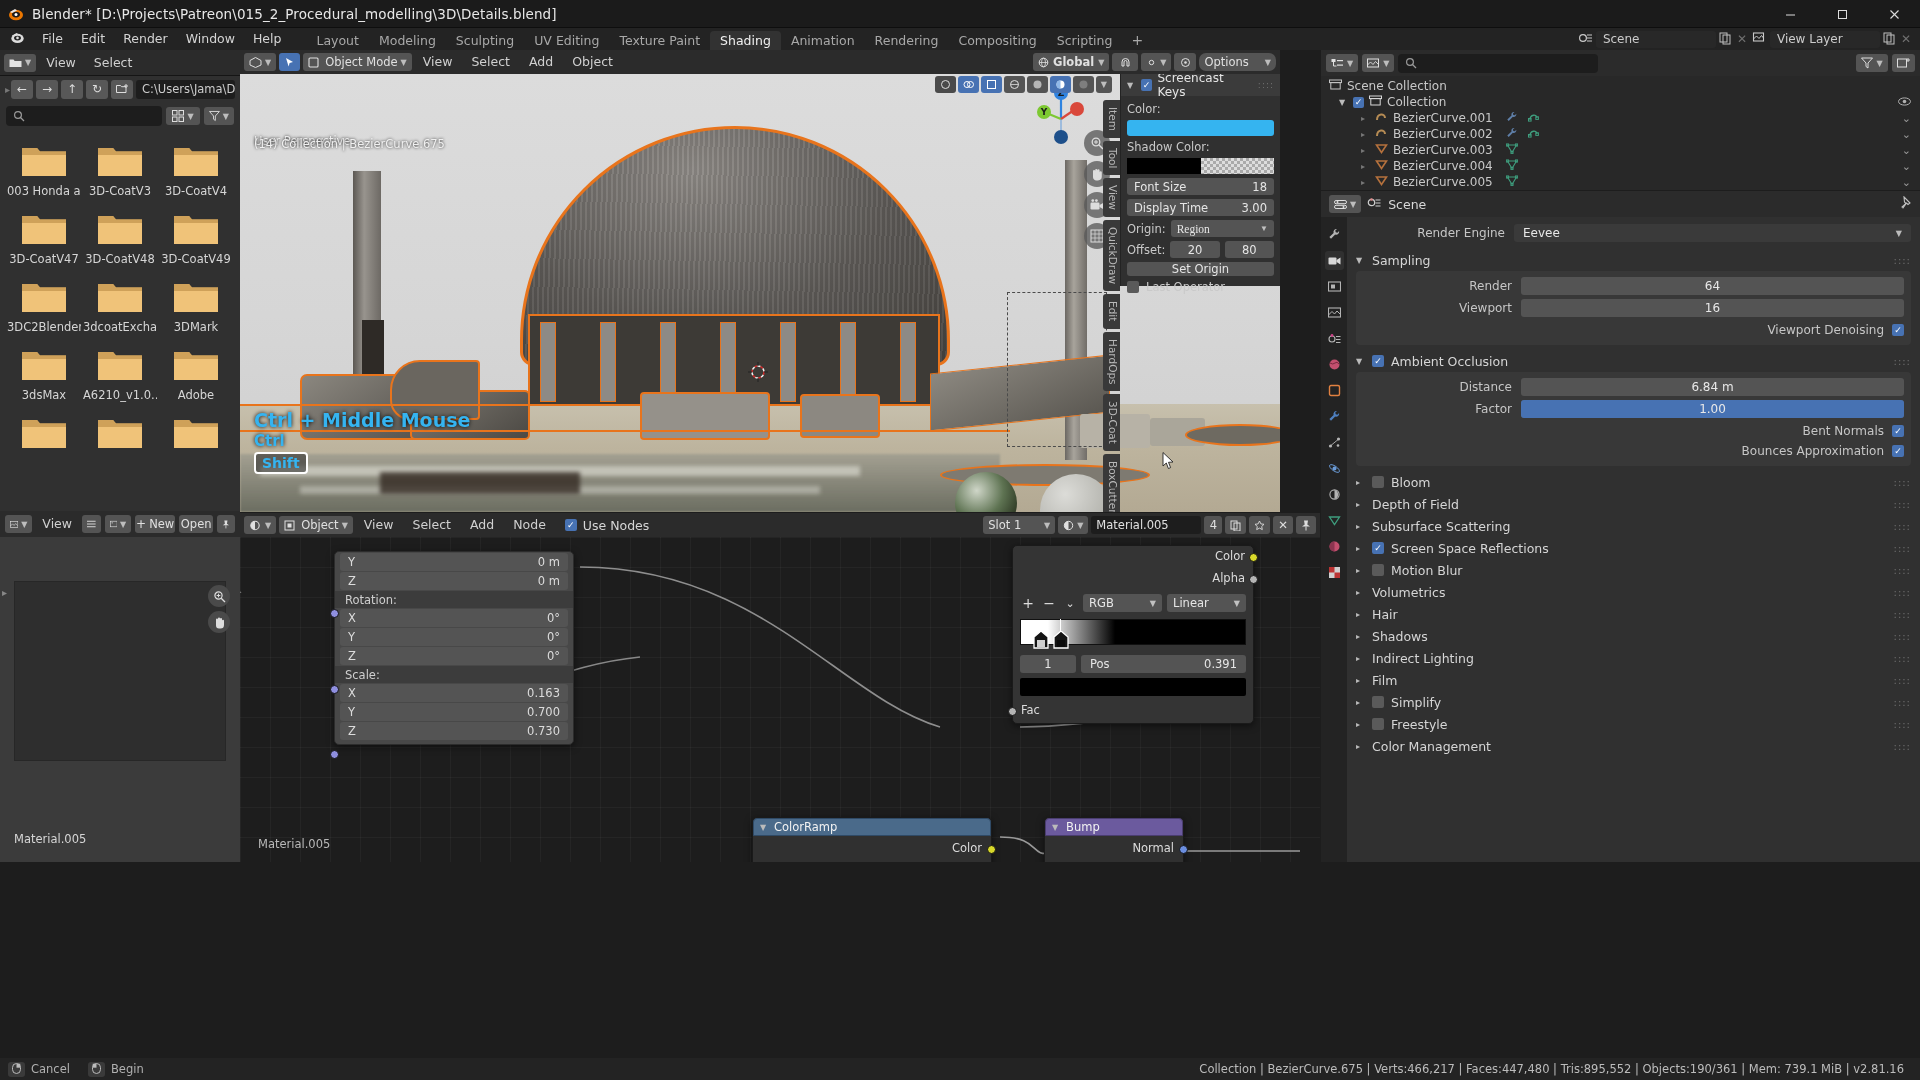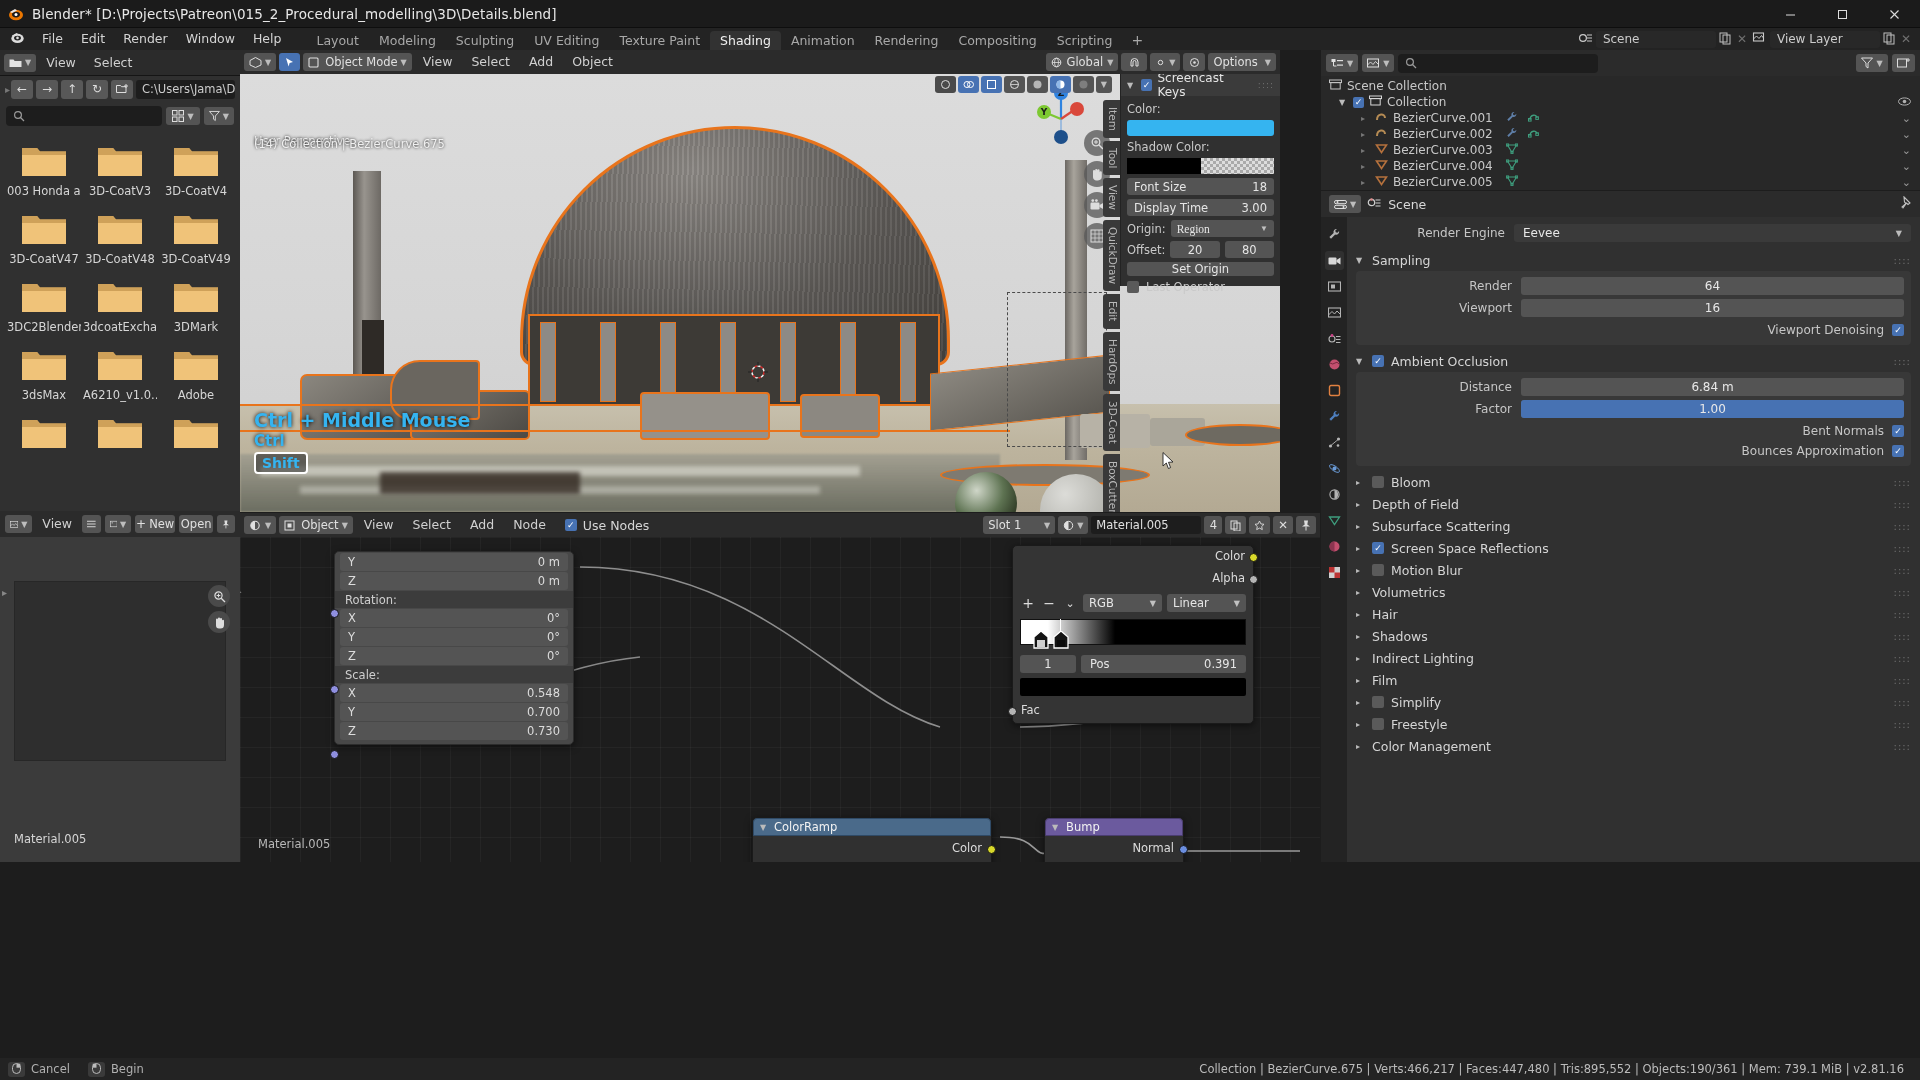--- a/index.html
+++ b/index.html
@@ -516,21 +516,21 @@
             <rect x="1" y="1" width="9" height="9" rx="1" fill="none" stroke="#e0e0e0" stroke-width="1.1"></rect>
           </svg>
         <span style="flex:1;text-align:left;">Object Mode</span>
         <span class="dd-caret">▼</span>
       </div>
       <div class="hdr-menu">View</div>
       <div class="hdr-menu">Select</div>
       <div class="hdr-menu">Add</div>
       <div class="hdr-menu">Object</div>
       <div style="flex:1"></div>
-      <div class="hdr-btn" style="min-width:60px;gap:4px;">
+      <div class="hdr-btn" style="min-width:60px;gap:4px;font-weight:bold;">
         <svg width="11" height="11" viewBox="0 0 11 11">
             <circle cx="5.5" cy="5.5" r="4.3" fill="none" stroke="#e0e0e0" stroke-width="1"></circle>
             <ellipse cx="5.5" cy="5.5" rx="2" ry="4.3" fill="none" stroke="#e0e0e0" stroke-width="0.8"></ellipse>
             <line x1="1.2" y1="5.5" x2="9.8" y2="5.5" stroke="#e0e0e0" stroke-width="0.8"></line>
           </svg>
         <span>Global</span>
         <span class="dd-caret">▼</span>
       </div>
       <div class="hdr-btn" style="min-width:26px;gap:3px;">
         <svg width="11" height="11" viewBox="0 0 11 11">
@@ -542,21 +542,21 @@
             <circle cx="5.5" cy="5.5" r="2.2" fill="none" stroke="#e0e0e0" stroke-width="1"></circle>
           </svg>
         <span class="dd-caret">▼</span>
       </div>
       <div class="hdr-btn" style="min-width:22px">
         <svg width="11" height="11" viewBox="0 0 11 11">
             <circle cx="5.5" cy="5.5" r="4" fill="none" stroke="#e0e0e0" stroke-width="1"></circle>
             <circle cx="5.5" cy="5.5" r="1.3" fill="#e0e0e0"></circle>
           </svg>
       </div>
-      <div class="hdr-btn" style="min-width:48px;gap:7px;">
+      <div class="hdr-btn" style="min-width:48px;gap:16px;border-radius:7px;">
         <span>Options</span>
         <span class="dd-caret">▼</span>
       </div>
     </div>
 
     <div class="vp-canvas">
 
       <div style="position:absolute;inset:0;background:linear-gradient(to bottom,#dcdcdc 0%,#d6d6d6 55%,#cfcfcf 100%);"></div>
 
       <div style="position:absolute;left:0;top:330px;width:1040px;height:108px;
@@ -881,21 +881,21 @@
           <span>Y</span>
           <span>0°</span>
         </div>
         <div class="nrow field">
           <span>Z</span>
           <span>0°</span>
         </div>
         <div class="nrow header-lbl">Scale:</div>
         <div class="nrow field">
           <span>X</span>
-          <span>0.548</span>
+          <span>0.163</span>
         </div>
         <div class="nrow field">
           <span>Y</span>
           <span>0.700</span>
         </div>
         <div class="nrow field" style="margin-bottom:4px;">
           <span>Z</span>
           <span>0.730</span>
         </div>
       </div>

